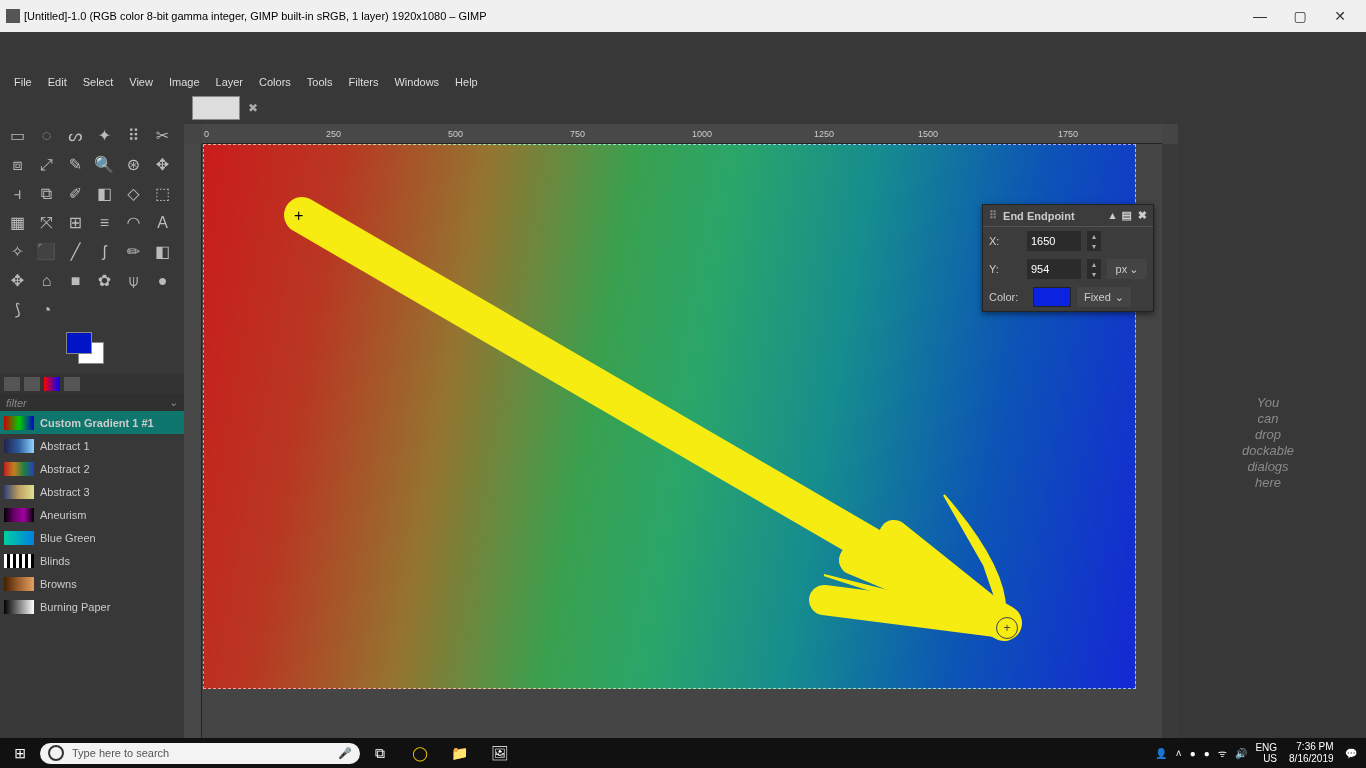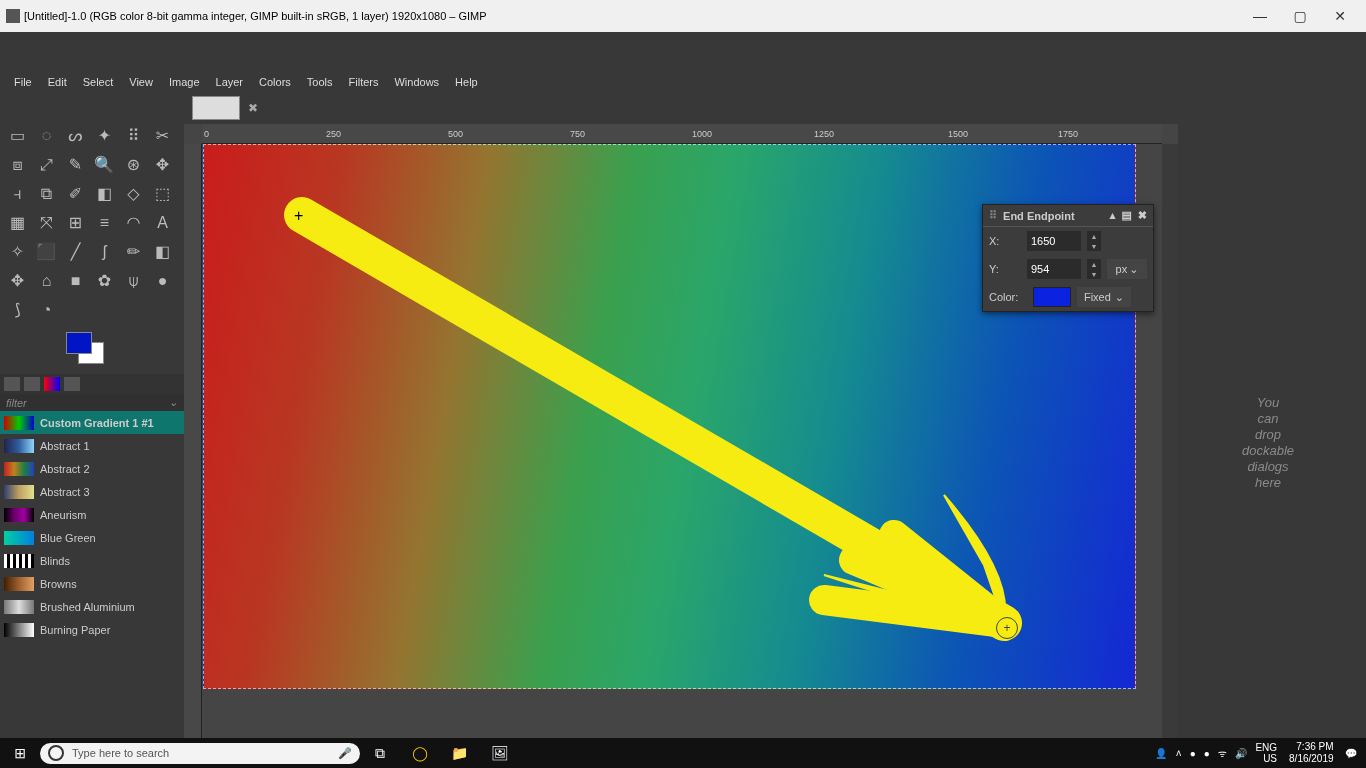--- a/index.html
+++ b/index.html
@@ -190,24 +190,20 @@
         </div>
         <div class="grad-item">
           <div class="grad-thumb" style="background: repeating-linear-gradient(90deg, rgb(255, 255, 255) 0px, rgb(255, 255, 255) 3px, rgb(0, 0, 0) 3px, rgb(0, 0, 0) 6px);"></div>
           <span>Blinds</span>
         </div>
         <div class="grad-item">
           <div class="grad-thumb" style="background: linear-gradient(90deg, rgb(64, 32, 0), rgb(160, 96, 48), rgb(224, 160, 96));"></div>
           <span>Browns</span>
         </div>
         <div class="grad-item">
-          <div class="grad-thumb" style="background: linear-gradient(90deg, rgb(119, 119, 119), rgb(221, 221, 221), rgb(119, 119, 119));"></div>
-          <span>Brushed Aluminium</span>
-        </div>
-        <div class="grad-item">
           <div class="grad-thumb" style="background: linear-gradient(90deg, rgb(0, 0, 0), rgb(255, 255, 255));"></div>
           <span>Burning Paper</span>
         </div>
       </div>
     <div class="enter-tags">
       <span>enter tags</span>
       <span>⌄</span>
     </div>
     <div class="tool-actions" id="gacts">
         <span>☑</span>
@@ -223,21 +219,21 @@
       <div class="img-tab"></div>
       <span style="font-size:12px;color:#aaa">✖</span>
     </div>
     <div class="ruler-top" id="rulerTop">
         <span class="tick" style="left: 2px;">0</span>
         <span class="tick" style="left: 124px;">250</span>
         <span class="tick" style="left: 246px;">500</span>
         <span class="tick" style="left: 368px;">750</span>
         <span class="tick" style="left: 490px;">1000</span>
         <span class="tick" style="left: 612px;">1250</span>
-        <span class="tick" style="left: 746px;">1500</span>
+        <span class="tick" style="left: 716px;">1500</span>
         <span class="tick" style="left: 856px;">1750</span>
       </div>
     <div class="canvas-row">
       <div class="ruler-left"></div>
       <div class="canvas-wrap">
         <div class="canvas">
           <svg class="arrow-svg" viewBox="0 0 933 545">
             <path d="M 98 70 L 130 80 L 800 478 L 780 420 L 740 350 Q 810 430 800 478 L 700 450 L 620 430 Q 740 470 800 478 Z" fill="#f7ec12" stroke="#f7ec12" stroke-width="2"></path>
             <path d="M 98 70 L 800 478" stroke="#f7ec12" stroke-width="36" stroke-linecap="round"></path>
             <path d="M 800 478 L 690 390 M 800 478 L 650 415 M 800 478 L 620 455" stroke="#f7ec12" stroke-width="30" stroke-linecap="round" fill="none"></path>

